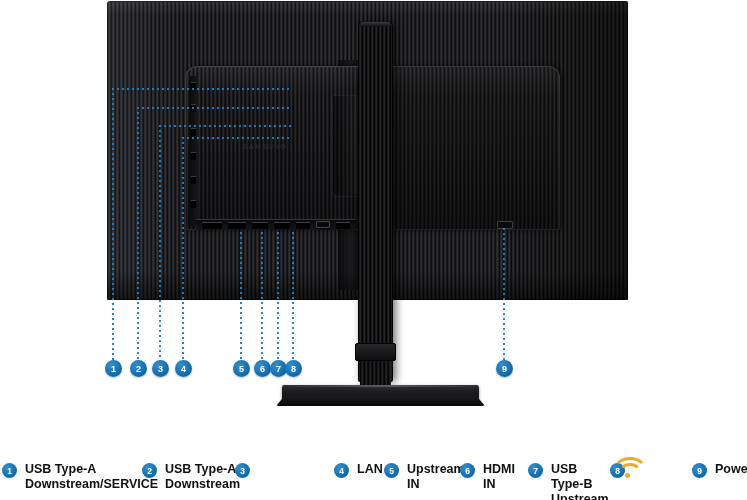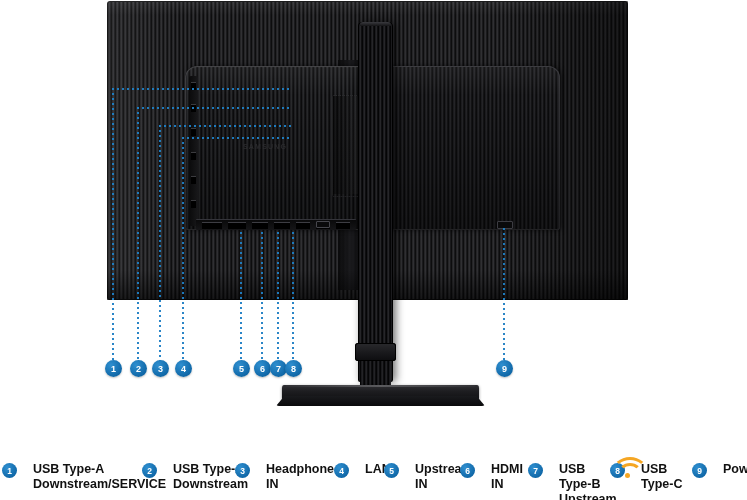--- a/index.html
+++ b/index.html
@@ -229,21 +229,21 @@
     display:flex;align-items:flex-start;
   }
   .legend-num{
     flex:0 0 auto;width:15px;height:15px;border-radius:50%;
     background:radial-gradient(circle at 35% 30%,#2f8fd0,#1068a8 72%,#0a5c96);
     color:#fff;font-size:8.5px;font-weight:700;
     display:flex;align-items:center;justify-content:center;
     margin-top:1px;
   }
   .legend-text{
-    margin-left:16px;
+    margin-left:8px;
     font-size:12.5px;line-height:15px;color:#111;
     font-weight:600;
     white-space:pre-line;
     font-family:"Liberation Sans", sans-serif;
   }
 
   
   .watermark{
     position:absolute;left:612px;top:443px;width:132px;height:46px;
     pointer-events:none;
@@ -365,21 +365,20 @@
     </div>
 
     <div class="legend-item" style="left:142px;top:7px;width:92px;">
       <span class="legend-num">2</span>
       <span class="legend-text">USB Type-A
 Downstream</span>
     </div>
 
     <div class="legend-item" style="left:235px;top:7px;width:100px;">
       <span class="legend-num">3</span>
-      <span class="legend-text">Headphone IN</span>
     </div>
 
     <div class="legend-item" style="left:334px;top:7px;width:52px;">
       <span class="legend-num">4</span>
       <span class="legend-text">LAN</span>
     </div>
 
     <div class="legend-item" style="left:384px;top:7px;width:78px;">
       <span class="legend-num">5</span>
       <span class="legend-text">Upstream IN</span>
@@ -391,21 +390,20 @@
     </div>
 
     <div class="legend-item" style="left:528px;top:7px;width:82px;">
       <span class="legend-num">7</span>
       <span class="legend-text">USB Type-B
 Upstream</span>
     </div>
 
     <div class="legend-item" style="left:610px;top:7px;width:80px;">
       <span class="legend-num">8</span>
-      <span class="legend-text">USB Type-C</span>
     </div>
 
     <div class="legend-item" style="left:692px;top:7px;width:58px;">
       <span class="legend-num">9</span>
       <span class="legend-text">Power</span>
     </div>
   </div>
 
   <div class="watermark">
     <div class="wm-arc" style="left:0px;top:14px;width:30px;height:24px;"></div>

